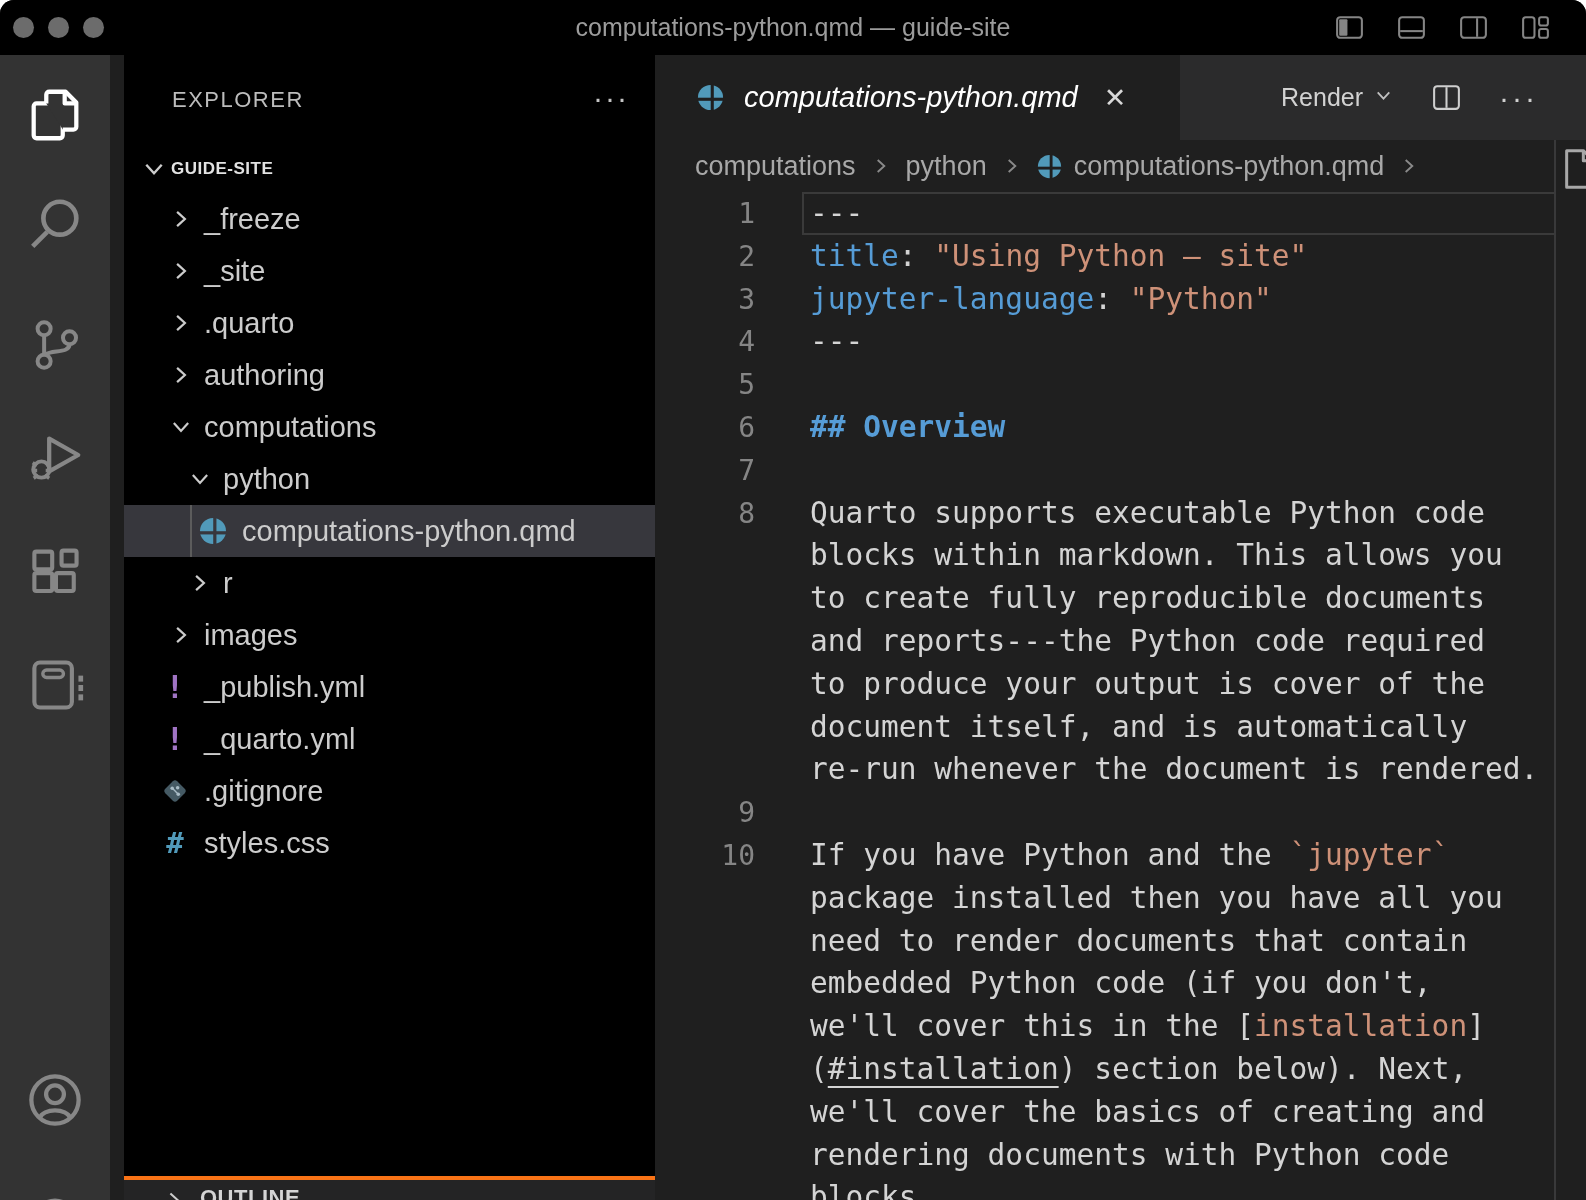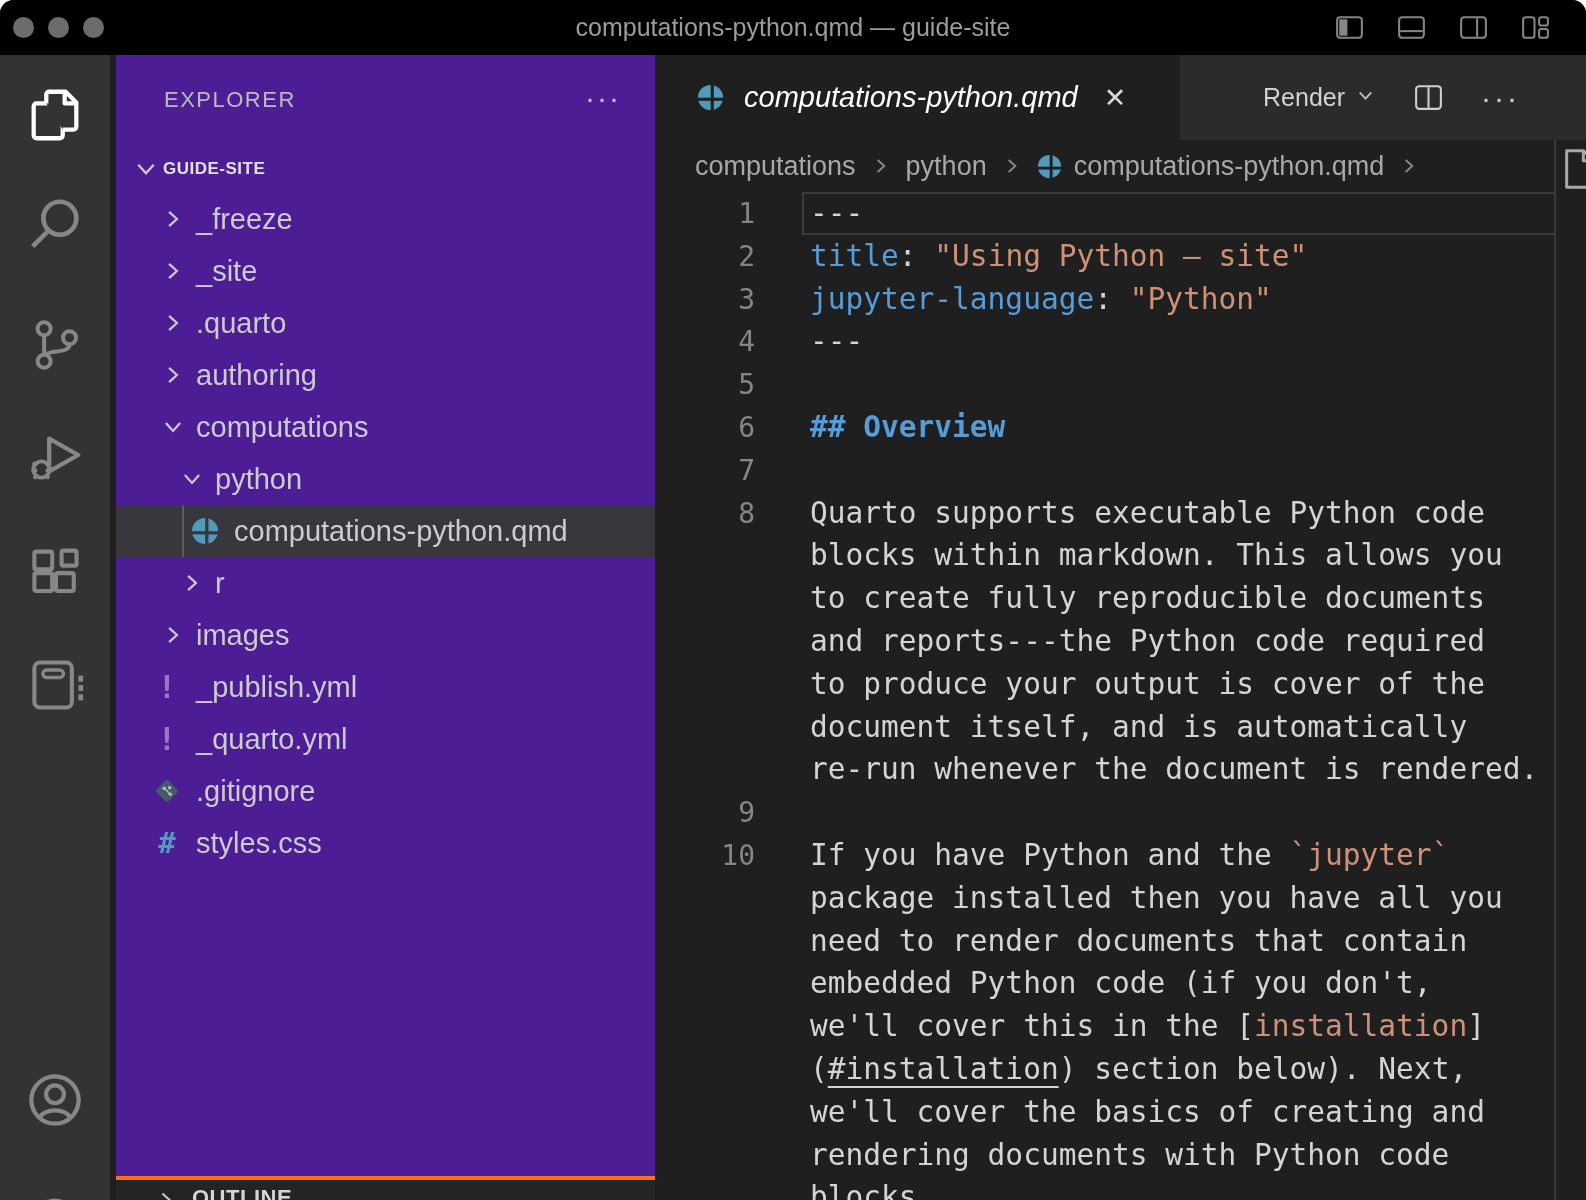--- a/index.html
+++ b/index.html
@@ -11,21 +11,21 @@
   .lights{position:absolute;left:13px;top:0;height:55px;display:flex;align-items:center;gap:14px;}
   .light{width:21px;height:21px;border-radius:50%;background:#6c6c6c;}
   .title-text{position:absolute;left:0;right:0;top:0;line-height:55px;text-align:center;
     color:#9c9c9c;font-size:25px;font-weight:500;}
   .layout-icons{position:absolute;right:34px;top:0;height:55px;display:flex;align-items:center;gap:29px;}
   .layout-icons span{display:flex;}
   
   .activitybar{position:absolute;left:0;top:55px;width:110px;bottom:0;background:#333333;overflow:hidden;}
   .act-icon{position:absolute;left:23px;width:64px;height:64px;display:flex;align-items:center;justify-content:center;}
   
-  .sidebar{position:absolute;left:116px;top:55px;width:545px;bottom:0;background:#4c1d95;overflow:hidden;}
+  .sidebar{position:absolute;left:124px;top:55px;width:545px;bottom:0;background:#000000;overflow:hidden;}
   .sidebar-header{position:absolute;top:0;left:0;right:0;height:90px;}
   .sidebar-header .hdr{position:absolute;left:48px;top:0;line-height:90px;font-size:22px;
     color:#bcbcbc;letter-spacing:1.5px;}
   .sidebar-header .more{position:absolute;right:40px;top:0;line-height:86px;font-size:30px;
     color:#c5c5c5;letter-spacing:2px;}
   .root-row{position:absolute;top:90px;left:0;right:0;height:48px;}
   .root-row .tw{position:absolute;left:16px;top:10px;}
   .root-row .lbl{position:absolute;left:47px;top:0;line-height:48px;font-size:17px;font-weight:bold;
     color:#e2e2e2;letter-spacing:.5px;}
   .tree{position:absolute;top:138px;left:0;right:0;}
@@ -41,21 +41,21 @@
   .outline .tw{position:absolute;left:38px;top:8px;}
   .outline .lbl{position:absolute;left:76px;top:5px;font-size:22px;font-weight:bold;color:#d5d5d5;letter-spacing:.5px;}
   
   .editor{position:absolute;left:655px;top:55px;right:0;bottom:0;background:#1f1f1f;overflow:hidden;}
   .tabbar{position:absolute;top:0;left:0;right:0;height:85px;background:#2b2b2c;}
   .tab{position:absolute;left:0;top:0;width:525px;height:85px;background:#1f1f1f;
     display:flex;align-items:center;padding-left:42px;box-sizing:border-box;}
   .tab .q{display:flex;margin-right:20px;}
   .tab .t{font-style:italic;font-size:29px;color:#ffffff;white-space:nowrap;}
   .tab .x{margin-left:26px;font-size:27px;color:#d8d8d8;}
-  .tab-actions{position:absolute;right:0;top:0;height:85px;display:flex;align-items:center;gap:36px;padding-right:66px;}
+  .tab-actions{position:absolute;right:0;top:0;height:85px;display:flex;align-items:center;gap:36px;padding-right:48px;}
   .render{display:flex;align-items:center;gap:10px;color:#d2d2d2;font-size:25px;}
   .dots{color:#cfcfcf;font-size:30px;letter-spacing:3px;}
   .breadcrumbs{position:absolute;top:85px;left:0;right:0;height:52px;display:flex;align-items:center;
     padding-left:40px;font-size:27px;color:#a8a8a8;white-space:nowrap;}
   .breadcrumbs .sep{display:flex;margin:0 14px;}
   .breadcrumbs .q{display:flex;margin-right:12px;}
   .crumb{flex:none;}
   
   .code{position:absolute;top:137px;left:0;right:0;bottom:0;overflow:hidden;
     font-family:"DejaVu Sans Mono",monospace;font-size:29.5px;}

